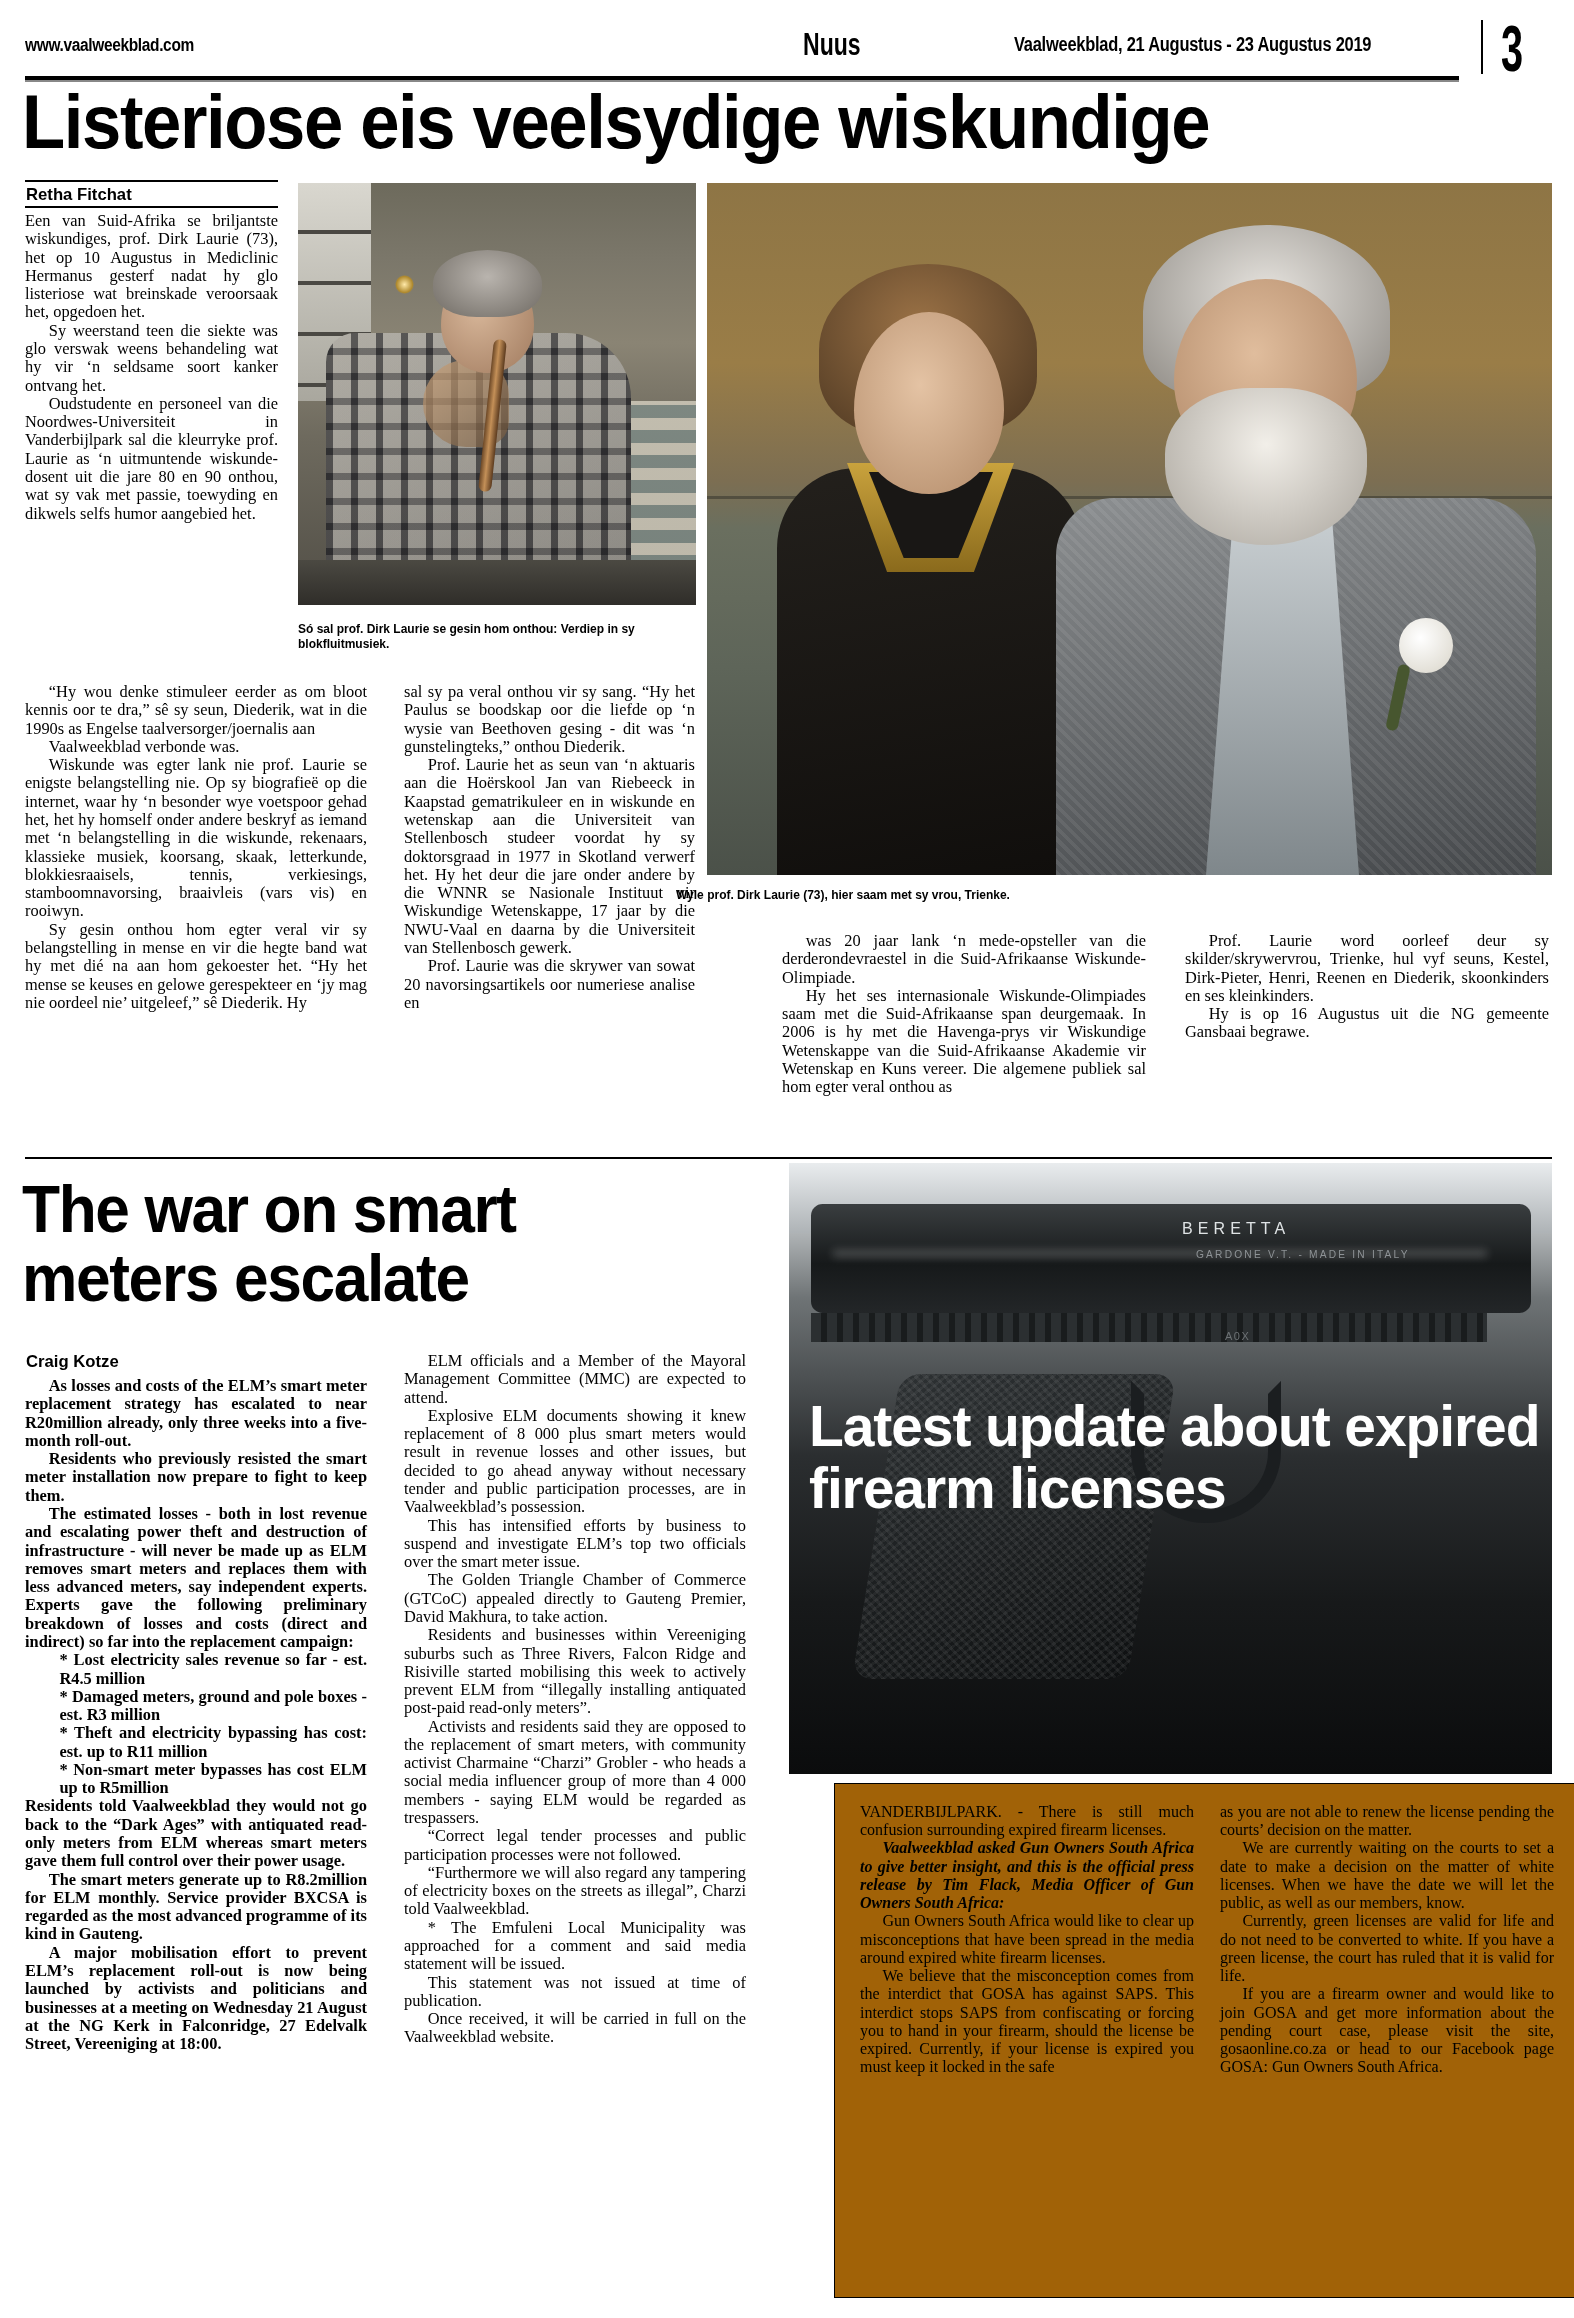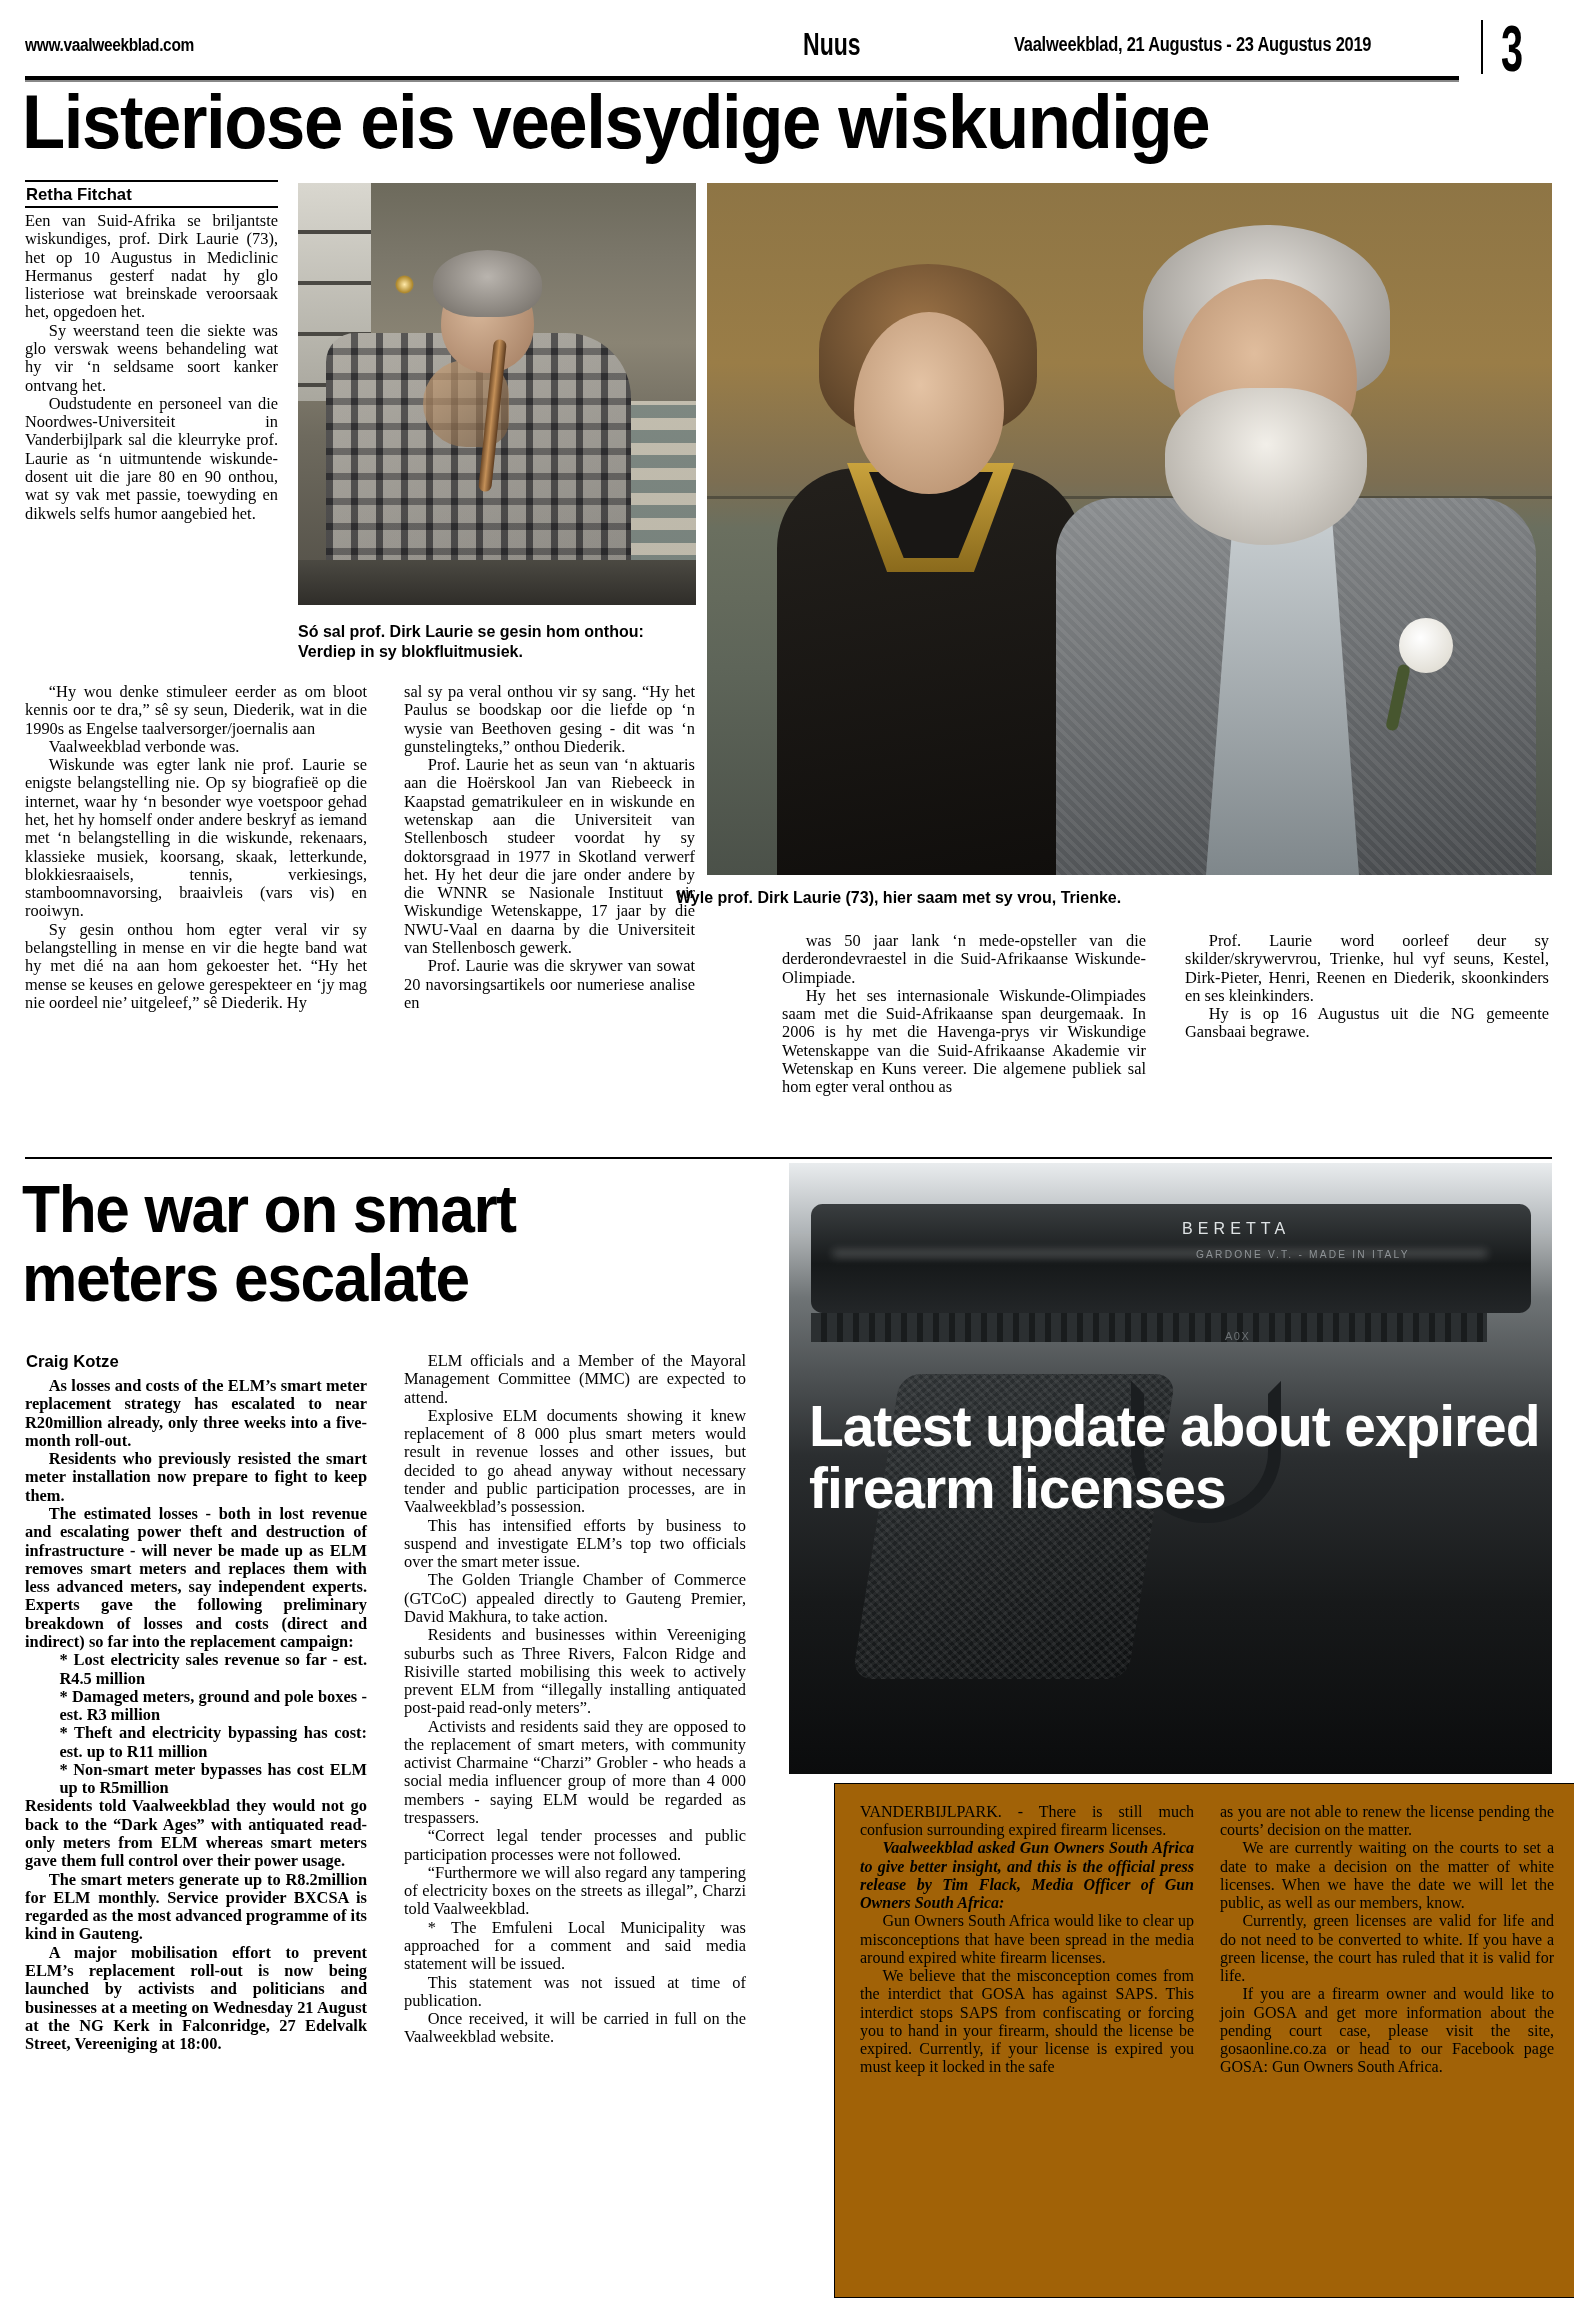--- a/index.html
+++ b/index.html
@@ -30,21 +30,21 @@
   .byrule-top{position:absolute;background:#000;height:1.5px;}
   .byrule-bot{position:absolute;background:#000;height:1.5px;}
 
   .col{position:absolute;font-family:"Liberation Serif",serif;font-size:16.4px;line-height:1.115;
        text-align:justify;hyphens:none;}
   .col p{margin:0;text-indent:1.45em;}
   .col p.noind{text-indent:0;}
 
   
   .photo{position:absolute;overflow:hidden;background:#6b6b63;}
-  .cap{position:absolute;font-family:"Liberation Sans",sans-serif;font-weight:bold;font-size:16px;line-height:1.22;}
+  .cap{position:absolute;font-family:"Liberation Sans",sans-serif;font-weight:bold;font-size:12px;line-height:1.22;}
 
   
   .photoA{left:298px;top:183px;width:398px;height:422px;}
   .pa-wall{position:absolute;inset:0;background:
       linear-gradient(180deg,#6d6a5c 0%,#7b776a 18%,#8a8474 38%,#6e6a5e 60%,#514e46 100%);}
   .pa-win{position:absolute;left:0;top:0;width:73px;height:218px;
       background:linear-gradient(180deg,#d9d7cf,#a9a79e);}
   .pa-win b{position:absolute;left:0;top:0;width:100%;height:100%;
       background:repeating-linear-gradient(180deg,transparent 0 47px,#4a4843 47px 51px);display:block;}
   .pa-lamp{position:absolute;left:97px;top:92px;width:19px;height:19px;border-radius:50%;
@@ -213,21 +213,21 @@
     <p>Sy gesin onthou hom egter veral vir sy belangstelling in mense en vir die hegte band wat hy met dié na aan hom gekoester het. “Hy het mense se keuses en gelowe gerespekteer en ‘jy mag nie oordeel nie’ uitgeleef,” sê Diederik. Hy</p>
   </div>
 
   <div class="col" style="left:404px;top:683px;width:291px;">
     <p class="noind">sal sy pa veral onthou vir sy sang. “Hy het Paulus se boodskap oor die liefde op ‘n wysie van Beethoven gesing - dit was ‘n gunstelingteks,” onthou Diederik.</p>
     <p>Prof. Laurie het as seun van ‘n aktuaris aan die Hoërskool Jan van Riebeeck in Kaapstad gematrikuleer en in wiskunde en wetenskap aan die Universiteit van Stellenbosch studeer voordat hy sy doktorsgraad in 1977 in Skotland verwerf het. Hy het deur die jare onder andere by die WNNR se Nasionale Instituut vir Wiskundige Wetenskappe, 17 jaar by die NWU-Vaal en daarna by die Universiteit van Stellenbosch gewerk.</p>
     <p>Prof. Laurie was die skrywer van sowat 20 navorsingsartikels oor numeriese analise en</p>
   </div>
 
   <div class="col" style="left:782px;top:932px;width:364px;">
-    <p>was 50 jaar lank ‘n mede-opsteller van die derderondevraestel in die Suid-Afrikaanse Wiskunde-Olimpiade.</p>
+    <p>was 20 jaar lank ‘n mede-opsteller van die derderondevraestel in die Suid-Afrikaanse Wiskunde-Olimpiade.</p>
     <p>Hy het ses internasionale Wiskunde-Olimpiades saam met die Suid-Afrikaanse span deurgemaak. In 2006 is hy met die Havenga-prys vir Wiskundige Wetenskappe van die Suid-Afrikaanse Akademie vir Wetenskap en Kuns vereer. Die algemene publiek sal hom egter veral onthou as</p>
   </div>
 
   <div class="col" style="left:1185px;top:932px;width:364px;">
     <p>Prof. Laurie word oorleef deur sy skilder/skrywervrou, Trienke, hul vyf seuns, Kestel, Dirk-Pieter, Henri, Reenen en Diederik, skoonkinders en ses kleinkinders.</p>
     <p>Hy is op 16 Augustus uit die NG gemeente Gansbaai begrawe.</p>
   </div>
 
   <div style="position:absolute;left:25px;top:1157px;width:1527px;height:2.2px;background:#000;"></div>
 

